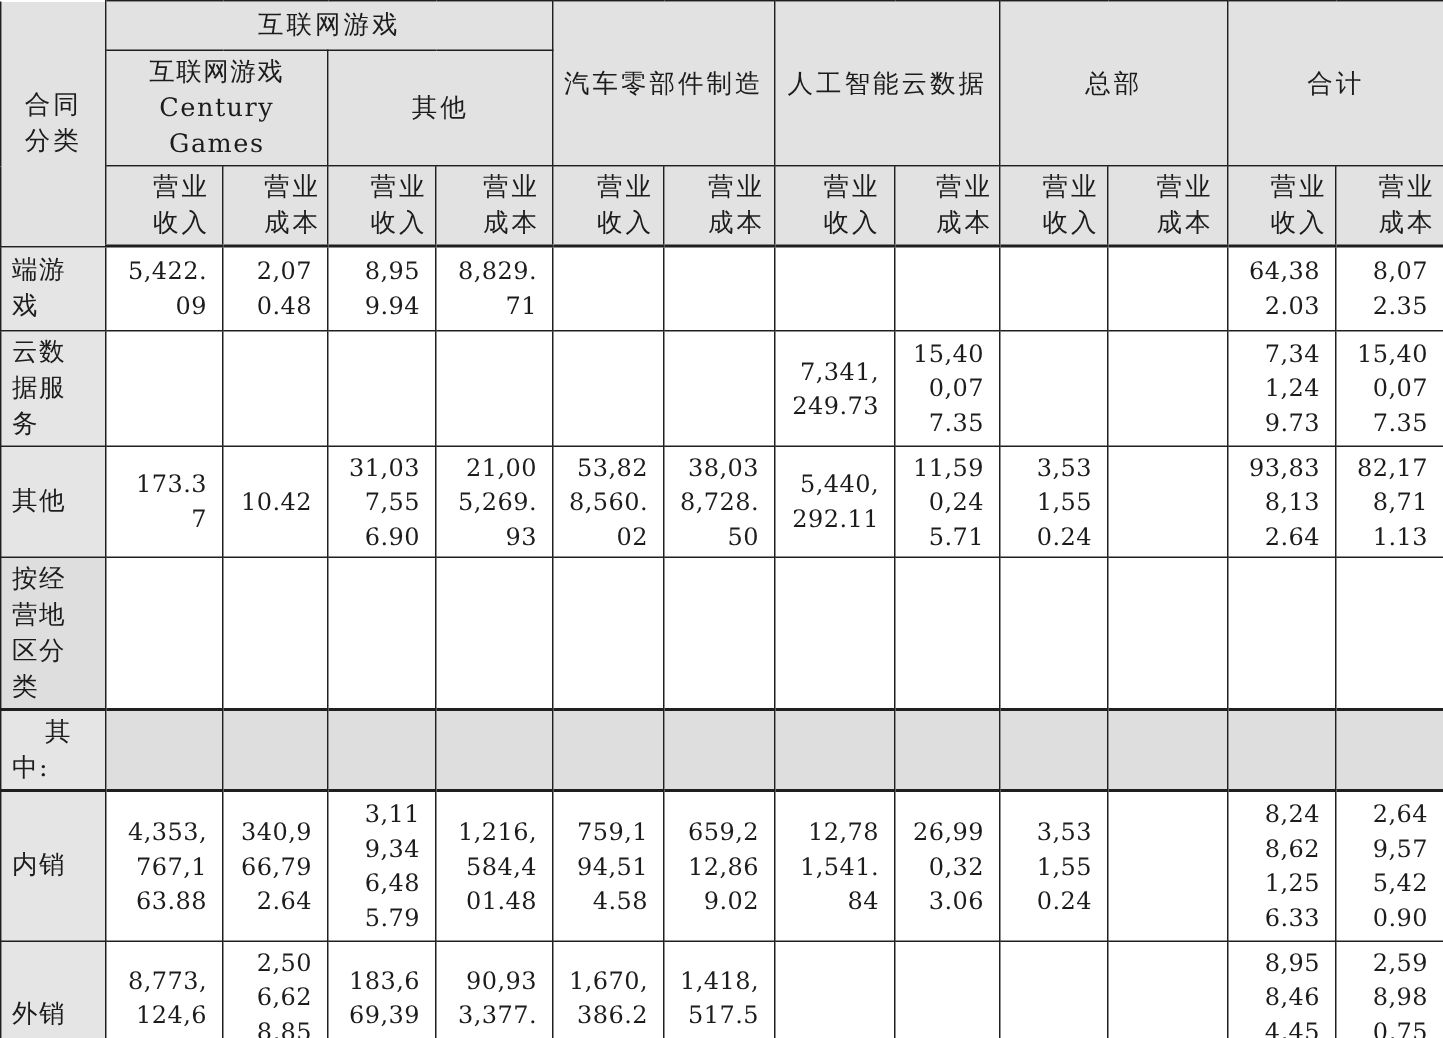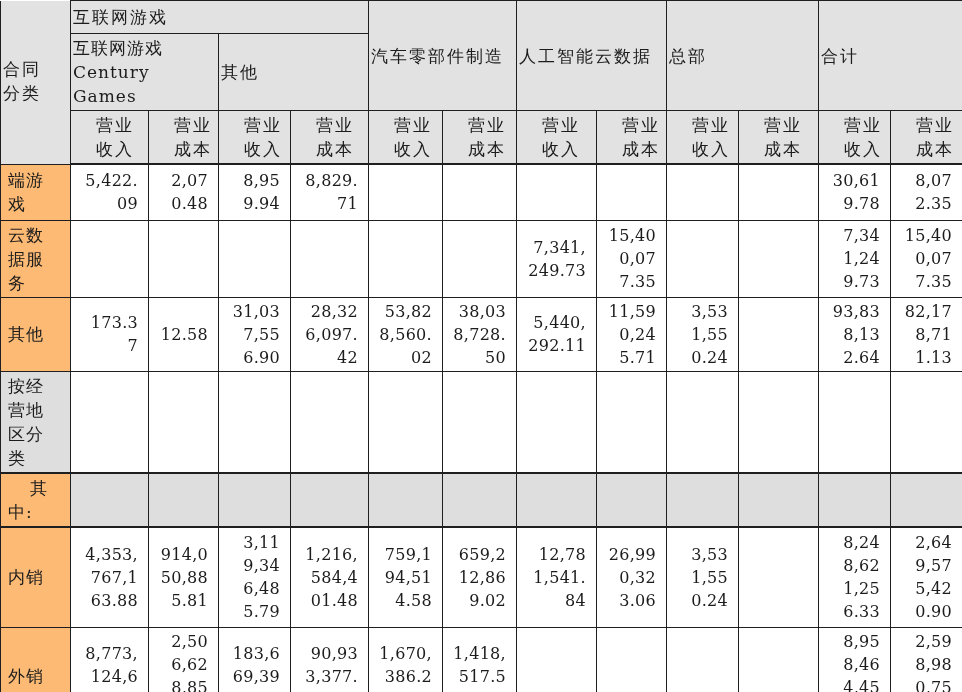--- a/index.html
+++ b/index.html
@@ -4,27 +4,27 @@
 <style>
   html,body{margin:0;padding:0;background:#ffffff;}
   .table-wrap{
     width:962px;height:692px;overflow:hidden;background:#ffffff;
     font-family:"DejaVu Serif","Liberation Serif",serif;color:#1c1c1c;
   }
   table{border-collapse:collapse;table-layout:fixed;width:962px;}
   th,td{border:1px solid #1f1f1f;vertical-align:middle;overflow:hidden;box-sizing:border-box;}
   thead th{
     background:#e2e2e2;font-weight:normal;font-size:17px;line-height:24px;
-    white-space:pre-line;text-align:left;letter-spacing:2px;padding:2px;
+    white-space:pre-line;text-align:center;letter-spacing:2px;padding:2px;
   }
   thead th.corner{border-top:none;font-family:Liberation Serif, serif;}
   thead tr.subhead th{border-bottom-width:2px;padding-left:25px;}
   th.rowlabel{
     font-weight:normal;font-size:17px;line-height:24px;white-space:pre-line;
-    text-align:left;padding:2px 4px 2px 7px;background:#fdba74;letter-spacing:1px;
+    text-align:left;padding:2px 4px 2px 7px;background:#e5e5e5;letter-spacing:1px;
   }
   th.rowlabel.center{text-align:left;text-indent:22px;}
   td.num{
     font-size:16px;line-height:23px;text-align:right;word-break:break-all;
     padding:2px 10px;background:#ffffff;letter-spacing:0.3px;
   }
   .shaded{background:#dedede !important;}
   tr.qizhong th, tr.qizhong td{border-top-width:2px;border-bottom-width:2px;}
   tr.lastrow th, tr.lastrow td{border-bottom:none;}
 </style>
@@ -97,21 +97,21 @@
       <td class="num">5,422.09</td>
       <td class="num">2,070.48</td>
       <td class="num">8,959.94</td>
       <td class="num">8,829.71</td>
       <td class="num"></td>
       <td class="num"></td>
       <td class="num"></td>
       <td class="num"></td>
       <td class="num"></td>
       <td class="num"></td>
-      <td class="num">30,619.78</td>
+      <td class="num">64,382.03</td>
       <td class="num">8,072.35</td>
     </tr>
     <tr style="height:74px">
       <th class="rowlabel">云数
 据服
 务</th>
       <td class="num"></td>
       <td class="num"></td>
       <td class="num"></td>
       <td class="num"></td>
@@ -120,23 +120,23 @@
       <td class="num">7,341,249.73</td>
       <td class="num">15,400,077.35</td>
       <td class="num"></td>
       <td class="num"></td>
       <td class="num">7,341,249.73</td>
       <td class="num">15,400,077.35</td>
     </tr>
     <tr style="height:72px">
       <th class="rowlabel">其他</th>
       <td class="num">173.37</td>
-      <td class="num">12.58</td>
+      <td class="num">10.42</td>
       <td class="num">31,037,556.90</td>
-      <td class="num">28,326,097.42</td>
+      <td class="num">21,005,269.93</td>
       <td class="num">53,828,560.02</td>
       <td class="num">38,038,728.50</td>
       <td class="num">5,440,292.11</td>
       <td class="num">11,590,245.71</td>
       <td class="num">3,531,550.24</td>
       <td class="num"></td>
       <td class="num">93,838,132.64</td>
       <td class="num">82,178,711.13</td>
     </tr>
     <tr style="height:94px">
@@ -169,21 +169,21 @@
       <td class="num shaded"></td>
       <td class="num shaded"></td>
       <td class="num shaded"></td>
       <td class="num shaded"></td>
       <td class="num shaded"></td>
       <td class="num shaded"></td>
     </tr>
     <tr style="height:101px">
       <th class="rowlabel">内销</th>
       <td class="num">4,353,767,163.88</td>
-      <td class="num">914,050,885.81</td>
+      <td class="num">340,966,792.64</td>
       <td class="num">3,119,346,485.79</td>
       <td class="num">1,216,584,401.48</td>
       <td class="num">759,194,514.58</td>
       <td class="num">659,212,869.02</td>
       <td class="num">12,781,541.84</td>
       <td class="num">26,990,323.06</td>
       <td class="num">3,531,550.24</td>
       <td class="num"></td>
       <td class="num">8,248,621,256.33</td>
       <td class="num">2,649,575,420.90</td>

